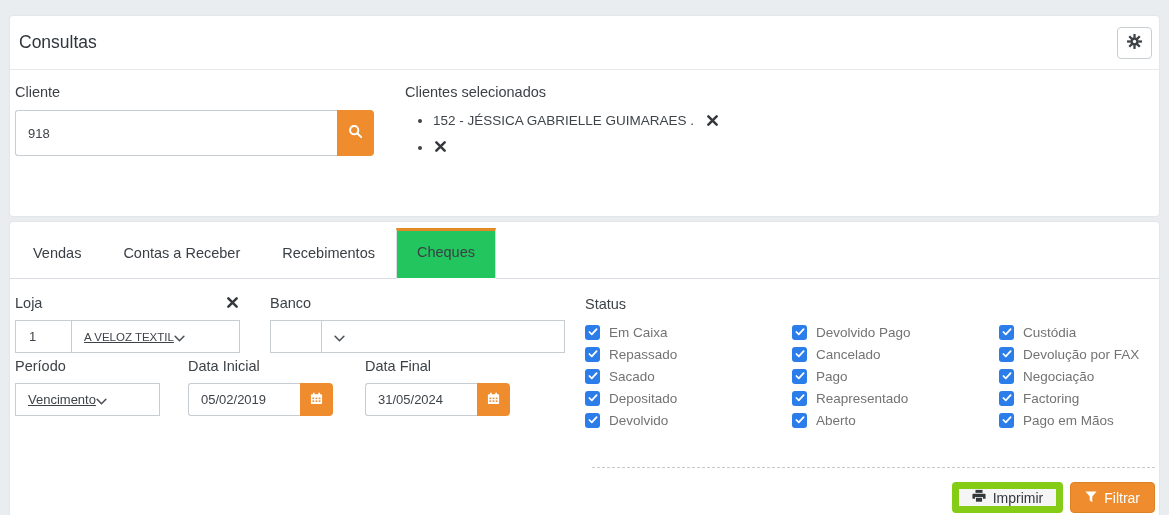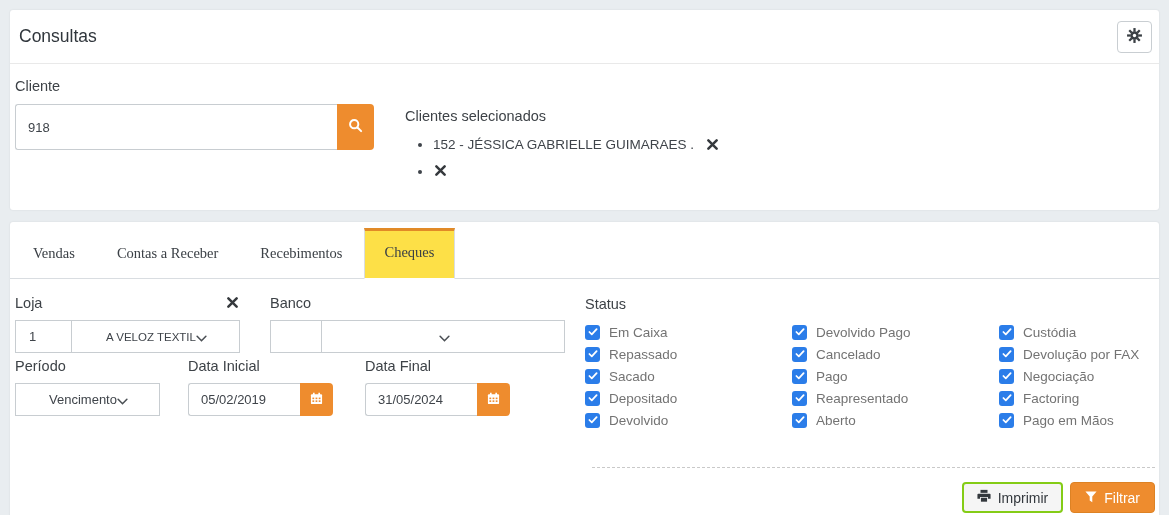--- a/index.html
+++ b/index.html
@@ -12,37 +12,37 @@
     color: #3d4247;
   }
   .panel {
     position: absolute;
     left: 10px;
     width: 1149px;
     background: #fff;
     border-radius: 3px;
     box-shadow: 0 0 2px rgba(0,0,0,0.10);
   }
-  .panel-top { top: 10px; height: 200px; }
+  .panel-top { top: 16px; height: 200px; }
   .panel-bottom { top: 222px; height: 310px; border-radius: 3px 3px 0 0; }
 
   
   .panel-header {
     display: flex; align-items: center; justify-content: space-between;
     height: 54px; padding: 0 7px 0 9px;
     border-bottom: 1px solid #e9e9e9;
   }
   .panel-title { font-size: 17.5px; font-weight: 400; color: #30363c; }
   .icon-btn {
     width: 35px; height: 32px;
     background: #fff; border: 1px solid #c9ced2; border-radius: 4px;
     display: flex; align-items: center; justify-content: center; cursor: pointer;
   }
   .panel-body { display: flex; padding: 9px 5px 0 5px; }
-  .field-label { display: block; font-size: 14.5px; color: #3d4247; margin-top: 30px; }
+  .field-label { display: block; font-size: 14.5px; color: #3d4247; }
   .cliente-col { width: 359px; }
   .cliente-col .field-label { margin: 5px 0 10px 0; }
   .input-group { display: flex; height: 46px; }
   .input-group input {
     flex: 1; min-width: 0;
     border: 1px solid #c8cdd1; border-right: none;
     border-radius: 3px 0 0 3px;
     padding: 0 12px; font-size: 13px; color: #3f444a;
     font-family: "Liberation Sans", sans-serif; outline: none;
   }
@@ -59,24 +59,24 @@
   .x-btn { background: none; border: none; cursor: pointer; padding: 1px 2px; line-height: 0; }
 
   
   .tabs {
     display: flex; align-items: flex-end;
     padding: 6px 0 0 2px;
     border-bottom: 1px solid #d9dde1;
   }
   .tab {
     padding: 15px 21px 16px; font-size: 14.5px; color: #3b4046;
-    cursor: pointer; line-height: 17px; font-family: Liberation Serif, serif;
+    cursor: pointer; line-height: 17px;
   }
   .tab.active {
-    background: #fde047;
+    background: #22c55e;
     border: 1px solid #d9dde1;
     border-top: 3px solid #e18a27;
     border-bottom: 1px solid #fff;
     margin-bottom: -1px;
     padding: 13px 20px 17px;
   }
 
   
   .content { display: flex; padding: 15px 4px 0 5px; }
   .left-filters { width: 550px; }
@@ -87,22 +87,22 @@
     height: 17px; margin-bottom: 9px; font-size: 14.5px;
   }
   .ctl-row { display: flex; height: 33px; }
   .ctl-row input {
     border: 1px solid #c8cdd1; font-size: 13px; color: #3f444a;
     font-family: "Liberation Sans", sans-serif; outline: none; min-width: 0;
   }
   .num-input { text-align: left; padding: 0 6px 0 13px; }
   .fake-select {
     border: 1px solid #c8cdd1; border-left: none;
-    display: flex; align-items: center; justify-content: center;
-    padding: 0 10px 0 12px; cursor: pointer; background: #fff;
+    display: flex; align-items: center; justify-content: flex-start;
+    padding: 0 10px 0 12px; cursor: pointer; background: #fff; text-decoration: underline;
   }
   .fake-select.standalone { border-left: 1px solid #c8cdd1; }
   .fake-select .sel-text { font-size: 13px; color: #3f444a; white-space: nowrap; }
   .fake-select .sel-text.small { font-size: 11.5px; }
   .g-loja { width: 225px; }
   .g-loja .num-input { width: 57px; }
   .g-loja .fake-select { flex: 1; }
   .g-banco { width: 295px; margin-left: 30px; }
   .g-banco .num-input { width: 52px; }
   .g-banco .fake-select { flex: 1; }
@@ -133,21 +133,21 @@
   }
 
   
   .footer-sep { margin: 36px 4px 0 582px; border-top: 1px dashed #c9c9c9; }
   .footer-buttons { display: flex; justify-content: flex-end; gap: 7px; margin: 14px 4px 0 0; }
   .btn {
     height: 31px; border-radius: 4px; font-size: 14px; cursor: pointer;
     display: inline-flex; align-items: center; gap: 7px;
     font-family: "Liberation Sans", sans-serif;
   }
-  .btn-light { background: #f5f5f5; border: 2px solid #84cc16; color: #33383d; padding: 0 13px; }
+  .btn-light { background: #f5f5f5; border: 7px solid #84cc16; color: #33383d; padding: 0 13px; }
   .btn-orange { background: #ee8c2e; border: 1px solid #dd8224; color: #fff; padding: 0 14px; }
 </style>
 </head>
 <body>
 
 <div class="panel panel-top">
   <div class="panel-header">
     <div class="panel-title">Consultas</div>
     <button class="icon-btn">
       <span>

